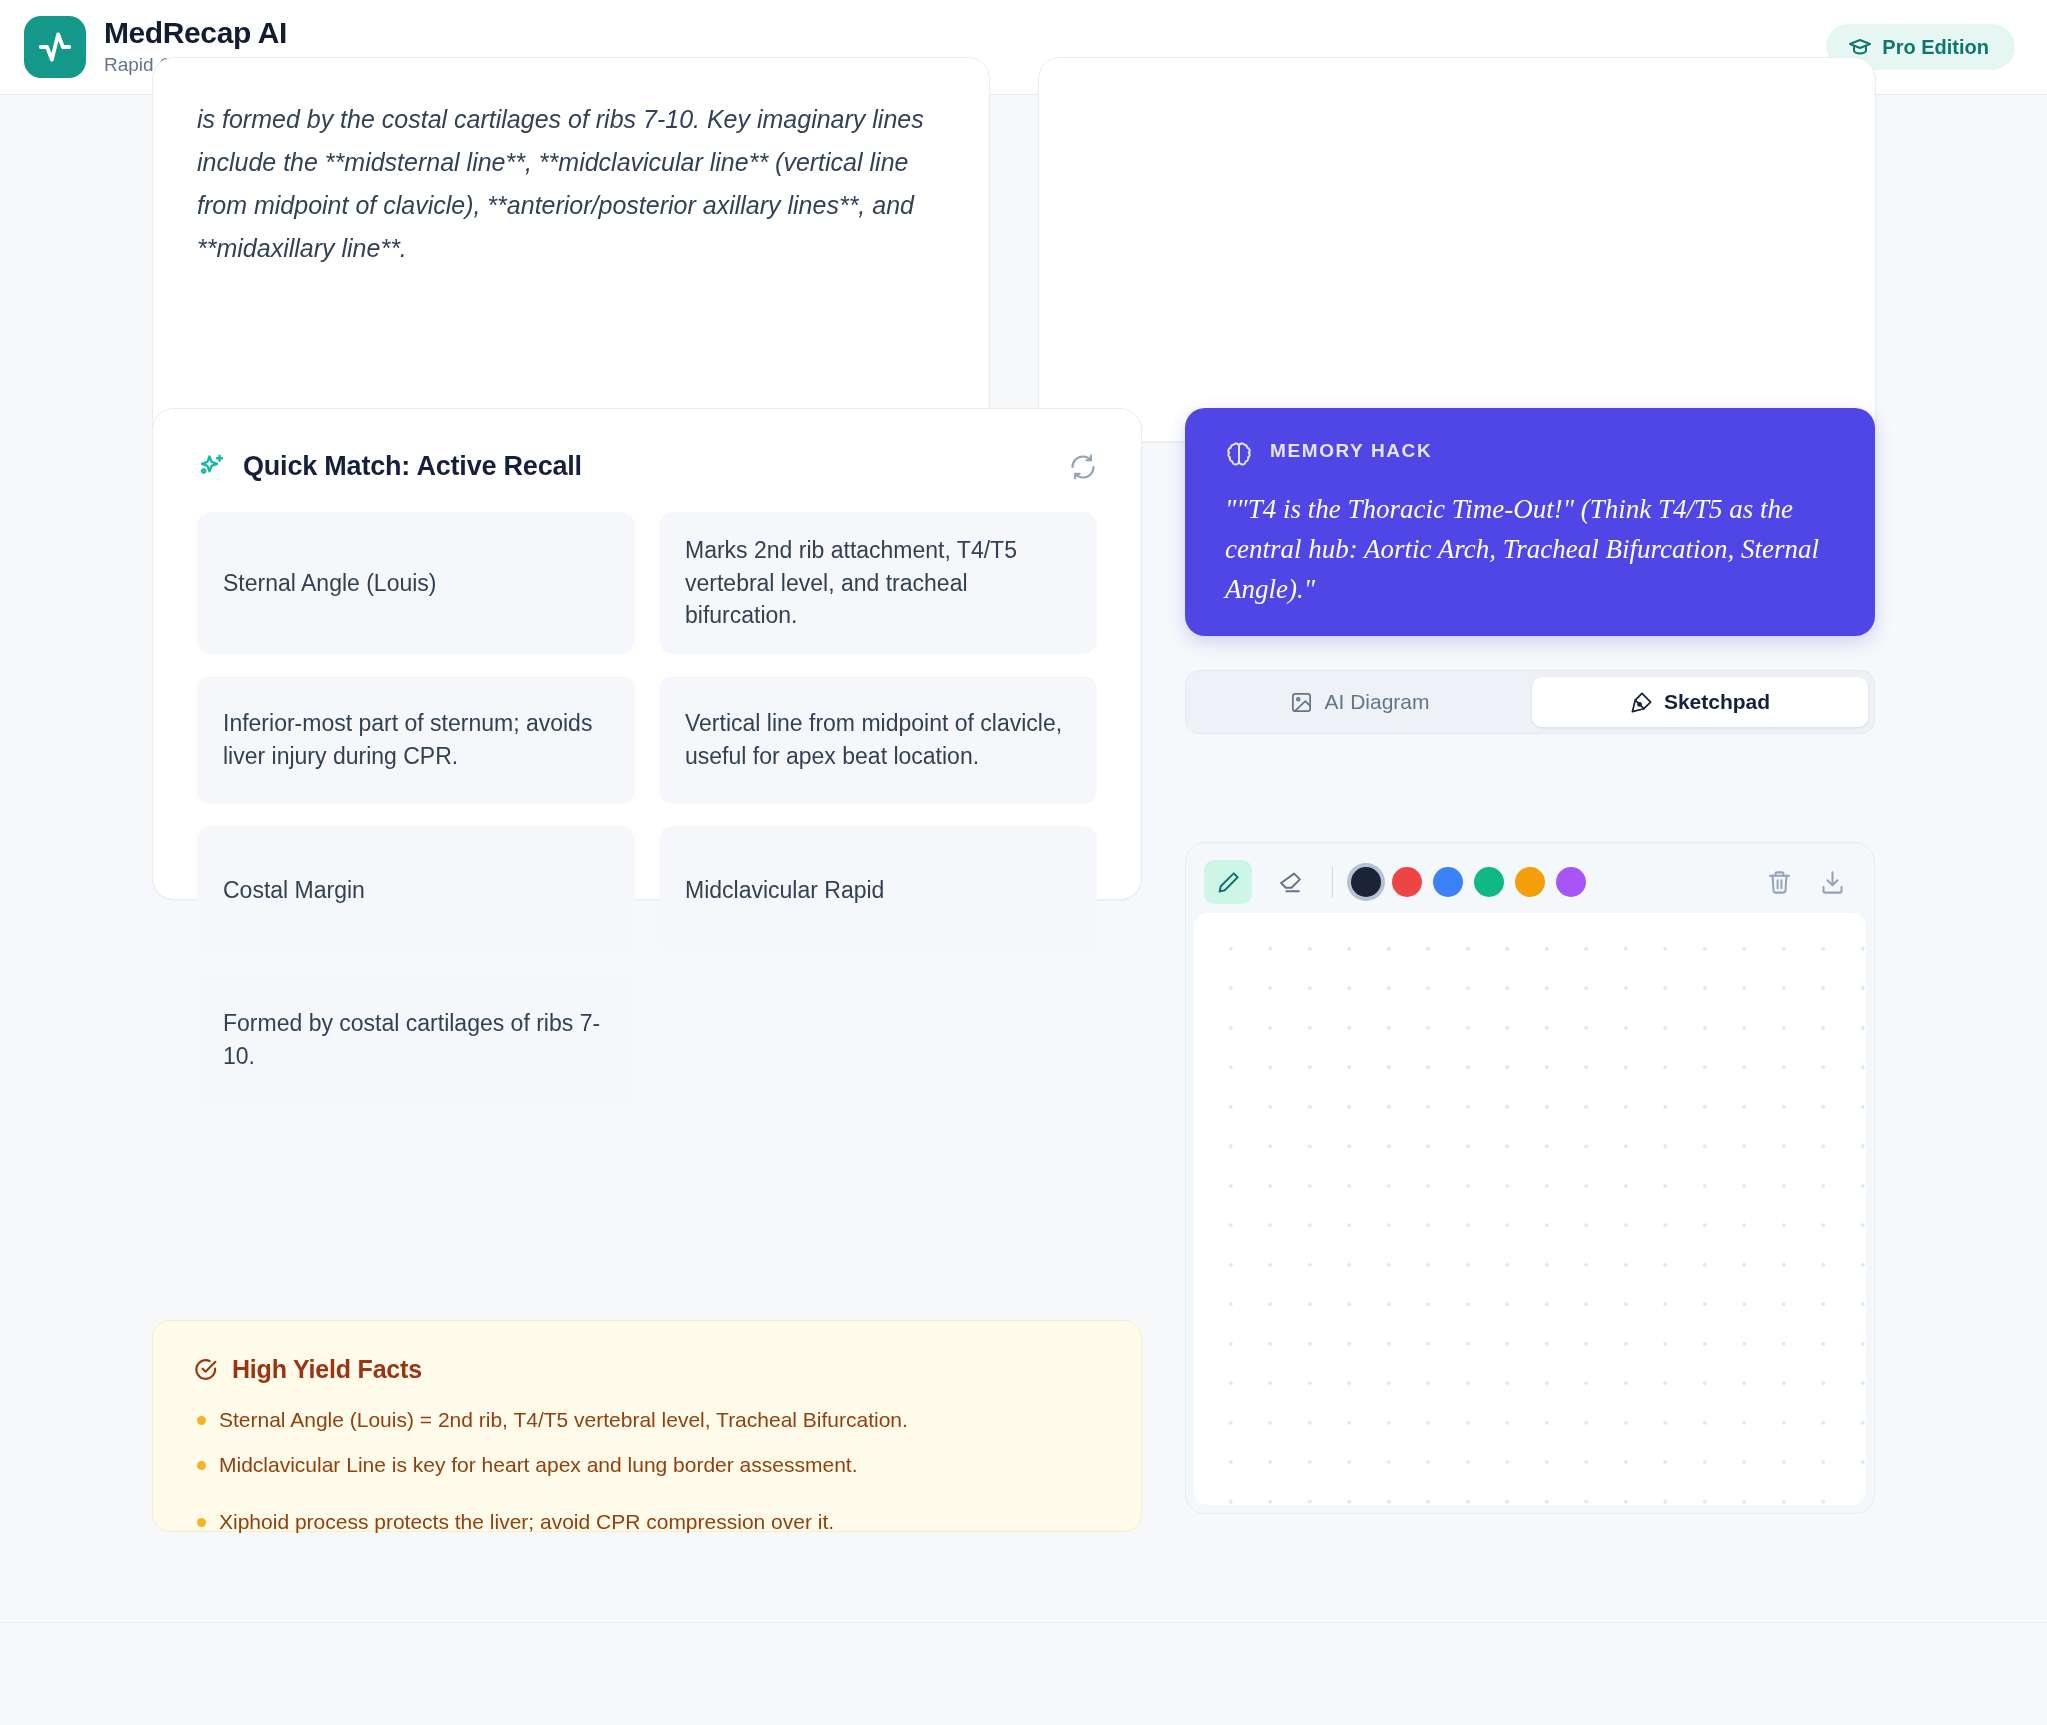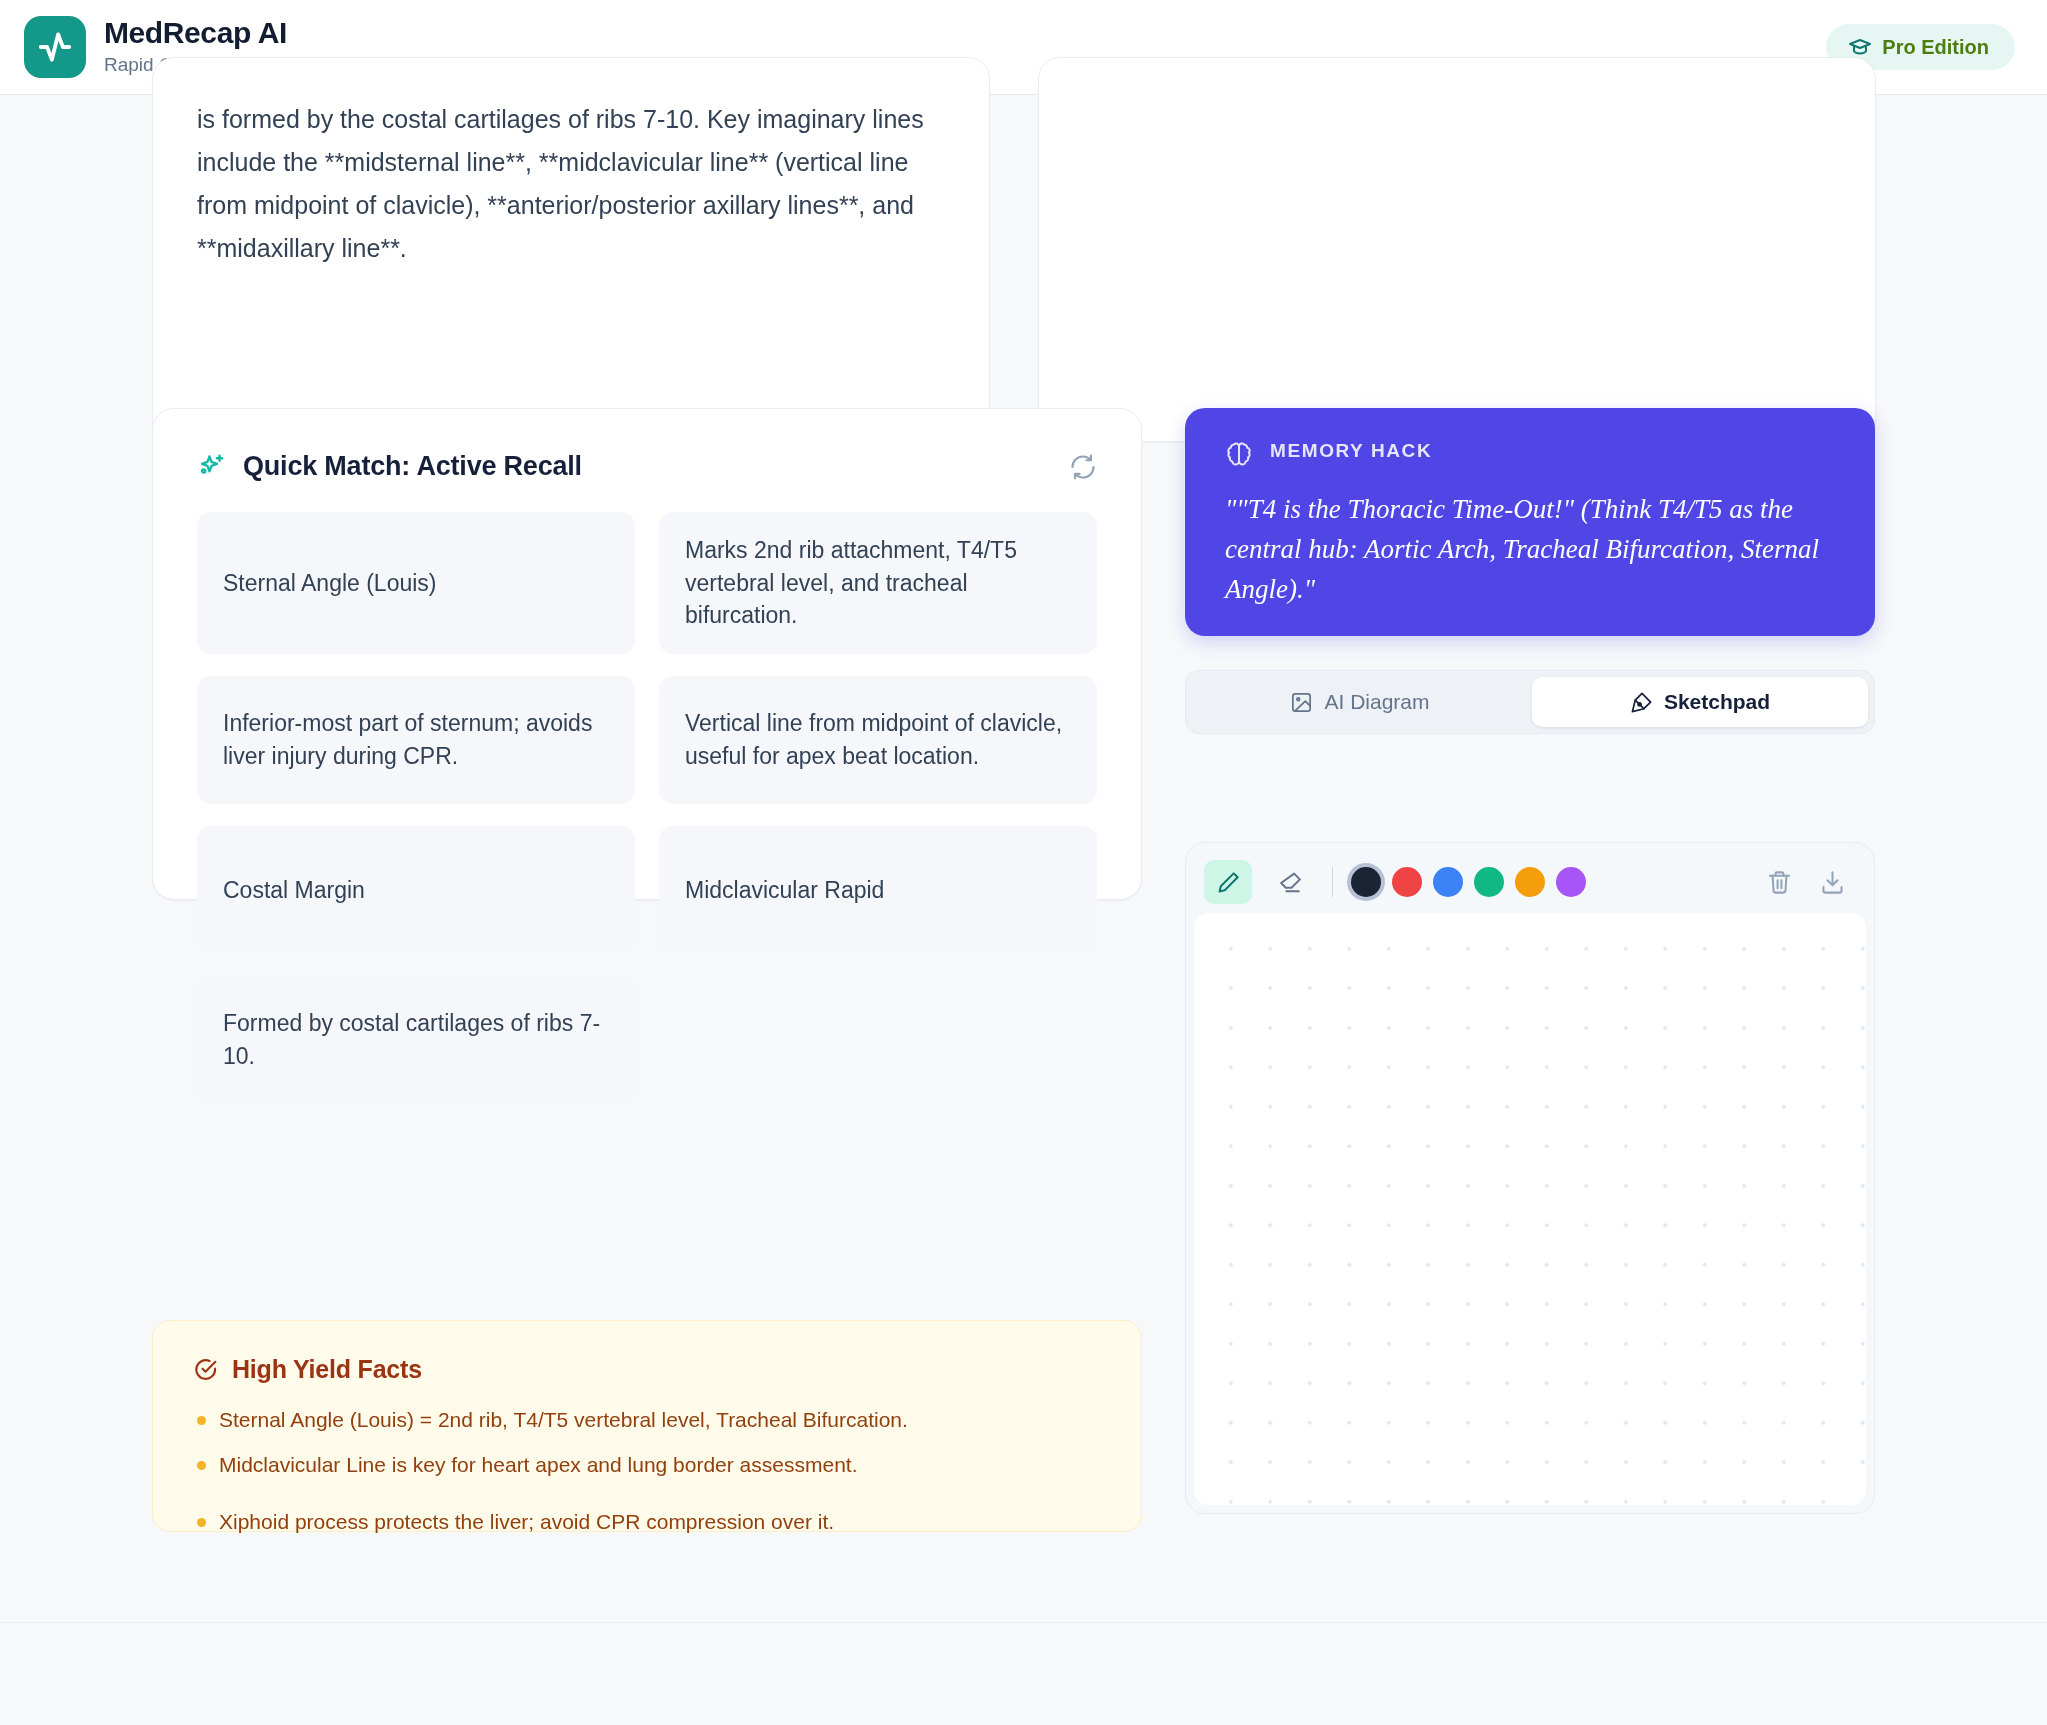--- a/index.html
+++ b/index.html
@@ -30,21 +30,21 @@
   .brand-text { display: flex; flex-direction: column; justify-content: center; }
   .brand-title {
     font-size: 30px; font-weight: bold; color: #131d31;
     letter-spacing: -0.4px; line-height: 1.15;
   }
   .brand-sub {
     font-size: 19px; color: #64748b; line-height: 1.3; margin-top: 2px;
   }
   .pro-pill {
     display: flex; align-items: center; gap: 10px;
-    background: #e6f7f3; color: #4d7c0f;
+    background: #e6f7f3; color: #0f766e;
     border-radius: 999px; padding: 11px 26px 11px 22px;
     font-size: 20px; font-weight: bold;
   }
 
   
   .content { position: absolute; top: 95px; left: 0; width: 2047px; height: 1630px; }
 
   .card {
     background: #ffffff;
     border: 1px solid #e8edf4;
@@ -54,20 +54,21 @@
 
   
   .summary-card {
     position: absolute; left: 152px; top: -38px; width: 838px; height: 385px;
     padding: 40px 44px;
     border-radius: 22px;
   }
   .summary-text {
     font-size: 25px; line-height: 1.72; color: #334155;
     white-space: pre-wrap;
+    font-style: italic;
   }
   
   .diagram-card {
     position: absolute; left: 1038px; top: -38px; width: 838px; height: 385px;
     border-radius: 22px;
   }
 
   
   .quickmatch-card {
     position: absolute; left: 152px; top: 313px; width: 990px; height: 492px;

